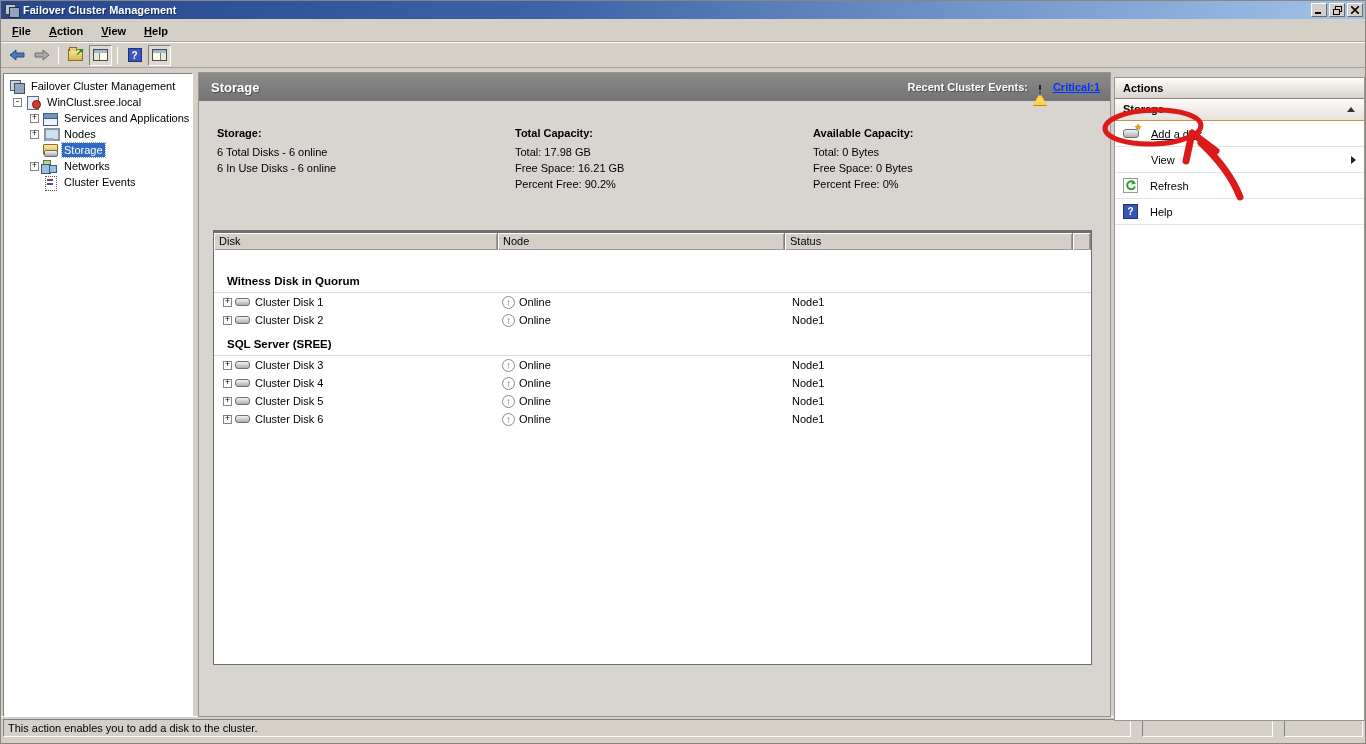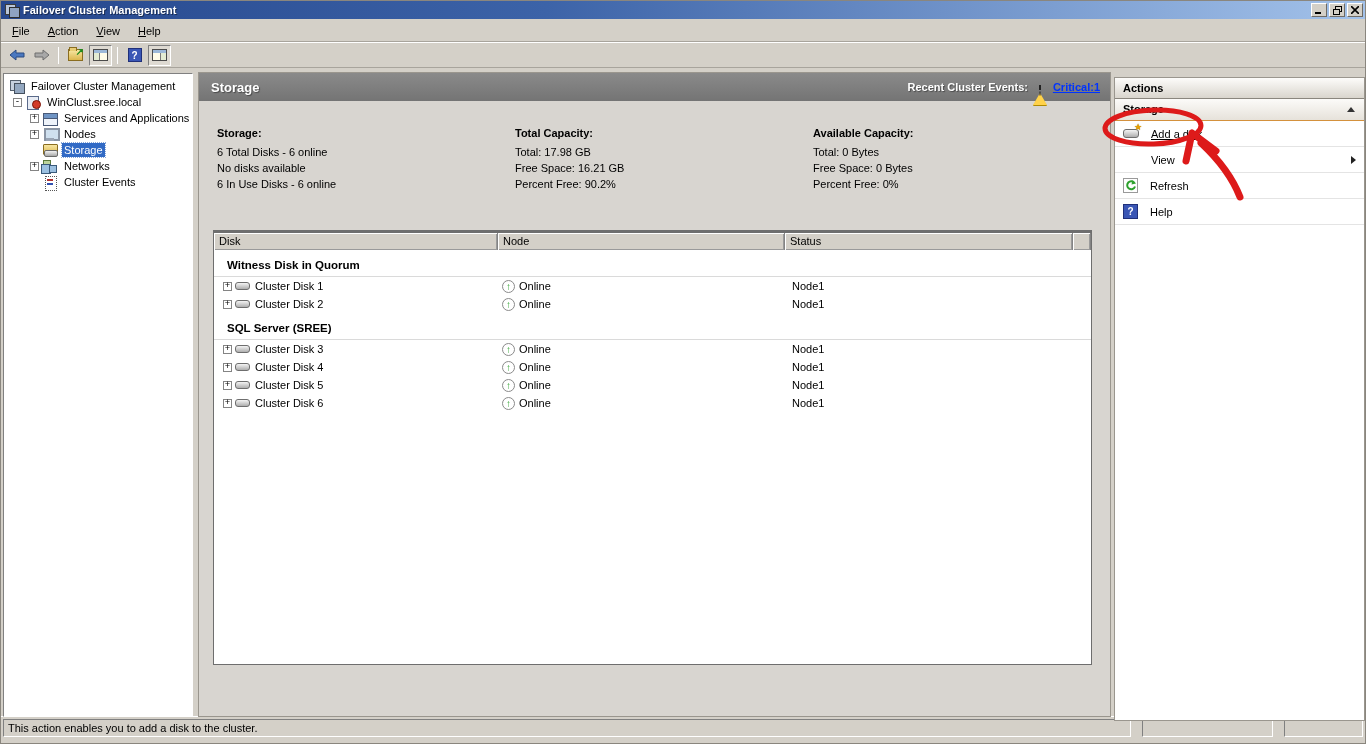--- a/index.html
+++ b/index.html
@@ -11,21 +11,21 @@
   
   .titlebar { height:18px; background:linear-gradient(90deg,#26478d 0%,#3c63a8 40%,#a3c2ea 100%); display:flex; align-items:center; padding:0 2px 0 4px; flex:0 0 auto; }
   .app-icon { width:14px; height:13px; position:relative; margin-right:4px; flex:0 0 auto; }
   .app-icon::before { content:""; position:absolute; left:0; top:0; width:9px; height:9px; background:#b9c6da; border:1px solid #3c3c3c; }
   .app-icon::after { content:""; position:absolute; left:4px; top:3px; width:9px; height:9px; background:#8fa3c2; border:1px solid #2e2e2e; }
   .titlebar .title { color:#fff; font-weight:bold; font-size:11px; text-shadow:1px 1px 0 rgba(0,0,0,.45); flex:1; }
   .win-controls { display:flex; gap:2px; }
   .win-btn { width:16px; height:14px; background:#d4d0c8; border:1px solid; border-color:#fff #6e6a64 #6e6a64 #fff; display:flex; align-items:center; justify-content:center; padding:0; }
 
   
-  .menubar { height:24px; display:flex; align-items:center; padding-left:2px; border-bottom:1px solid #fff; box-shadow:inset 0 -1px 0 #a8a49c; flex:0 0 auto; }
+  .menubar { height:24px; display:flex; align-items:center; padding-left:2px; border-bottom:1px solid #fff; box-shadow:inset 0 -1px 0 #a8a49c; flex:0 0 auto;font-weight:bold; }
   .menu-item { padding:3px 9px; color:#000; }
   .menu-item u { text-decoration:underline; }
 
   
   .toolbar { height:25px; display:flex; align-items:center; padding-left:4px; gap:2px; border-bottom:1px solid #a8a49c; flex:0 0 auto; }
   .tb-btn { width:23px; height:21px; display:flex; align-items:center; justify-content:center; background:transparent; border:1px solid transparent; padding:0; }
   .tb-btn.pressed { border-color:#808080 #fff #fff #808080; background:#dedad2; }
   .tb-sep { width:1px; height:17px; background:#9a968e; border-right:1px solid #fff; margin:0 3px; }
   .win-glyph { width:15px; height:12px; border:1px solid #4a4a4a; background:#fffbe8; position:relative; }
   .win-glyph::before { content:""; position:absolute; left:0; top:0; right:0; height:3px; background:#9db8d8; }
@@ -82,21 +82,21 @@
   .summary-icon::before { content:""; position:absolute; left:0; top:0; width:32px; height:22px; background:linear-gradient(#f9ecb4,#ddb952); border:1px solid #8a6d20; border-radius:2px; box-shadow:inset 0 6px 0 rgba(255,255,255,.25); }
   .summary-icon::after { content:""; position:absolute; left:3px; bottom:0; width:26px; height:11px; background:linear-gradient(#f4f4f4,#9c9c9c); border:1px solid #5e5e5e; border-radius:3px; box-shadow:inset -3px -2px 0 rgba(60,160,60,.55); }
   .summary-title { font-size:14px; font-weight:bold; margin-top:4px; }
   .summary-cols { display:flex; padding-left:18px; margin-top:26px; }
   .sum-col { width:298px; }
   .sum-col:last-child { width:auto; }
   .sum-heading { font-weight:bold; margin-bottom:5px; }
   .sum-line { line-height:16px; }
 
   
-  .disk-table { margin:38px 18px 0 14px; height:435px; background:#fff; border:1px solid #6e6e6e; border-top:3px solid #6e6e6e; overflow:hidden; display:flex; flex-direction:column; }
+  .disk-table { margin:38px 18px 0 14px; height:435px; background:#fff; border:1px solid #6e6e6e; border-top:3px solid #6e6e6e; overflow:hidden; display:flex; flex-direction:column;gap:16px; }
   .thead { display:flex; height:17px; flex:0 0 auto; background:#d4d0c8; }
   .th { padding:2px 5px; border-right:1px solid #848484; box-shadow:inset 1px 1px 0 #fff, inset -1px -1px 0 #9a9a9a; overflow:hidden; }
   .c-disk { width:284px; } .c-status { width:288px; } .c-node { width:287px; } .c-fill { flex:1; }
   .tbody { flex:1; overflow:hidden; }
   .tgroup { padding:9px 0 5px 13px; font-weight:bold; font-size:11.5px; border-bottom:1px solid #dadada; }
   .trow { display:flex; height:18px; align-items:center; }
   .cell { display:flex; align-items:center; overflow:hidden; }
   .trow .c-disk { padding-left:9px; }
   .trow .c-status { padding-left:4px; }
   .trow .c-node { padding-left:6px; }
@@ -245,21 +245,20 @@
           <span class="events-label">Recent Cluster Events:</span>
           <span class="warn-icon"><span class="tri"></span></span>
           <a class="events-link" href="#">Critical:1</a>
         </span>
       </div>
       <div class="pane-content">
         <div class="summary-cols">
           <div class="sum-col">
             <div class="sum-heading">Storage:</div>
             <div class="sum-line">6 Total Disks - 6 online</div>
-            <div class="sum-line">No disks available</div>
             <div class="sum-line">6 In Use Disks - 6 online</div>
           </div>
           <div class="sum-col">
             <div class="sum-heading">Total Capacity:</div>
             <div class="sum-line">Total: 17.98 GB</div>
             <div class="sum-line">Free Space: 16.21 GB</div>
             <div class="sum-line">Percent Free: 90.2%</div>
           </div>
           <div class="sum-col">
             <div class="sum-heading">Available Capacity:</div>

